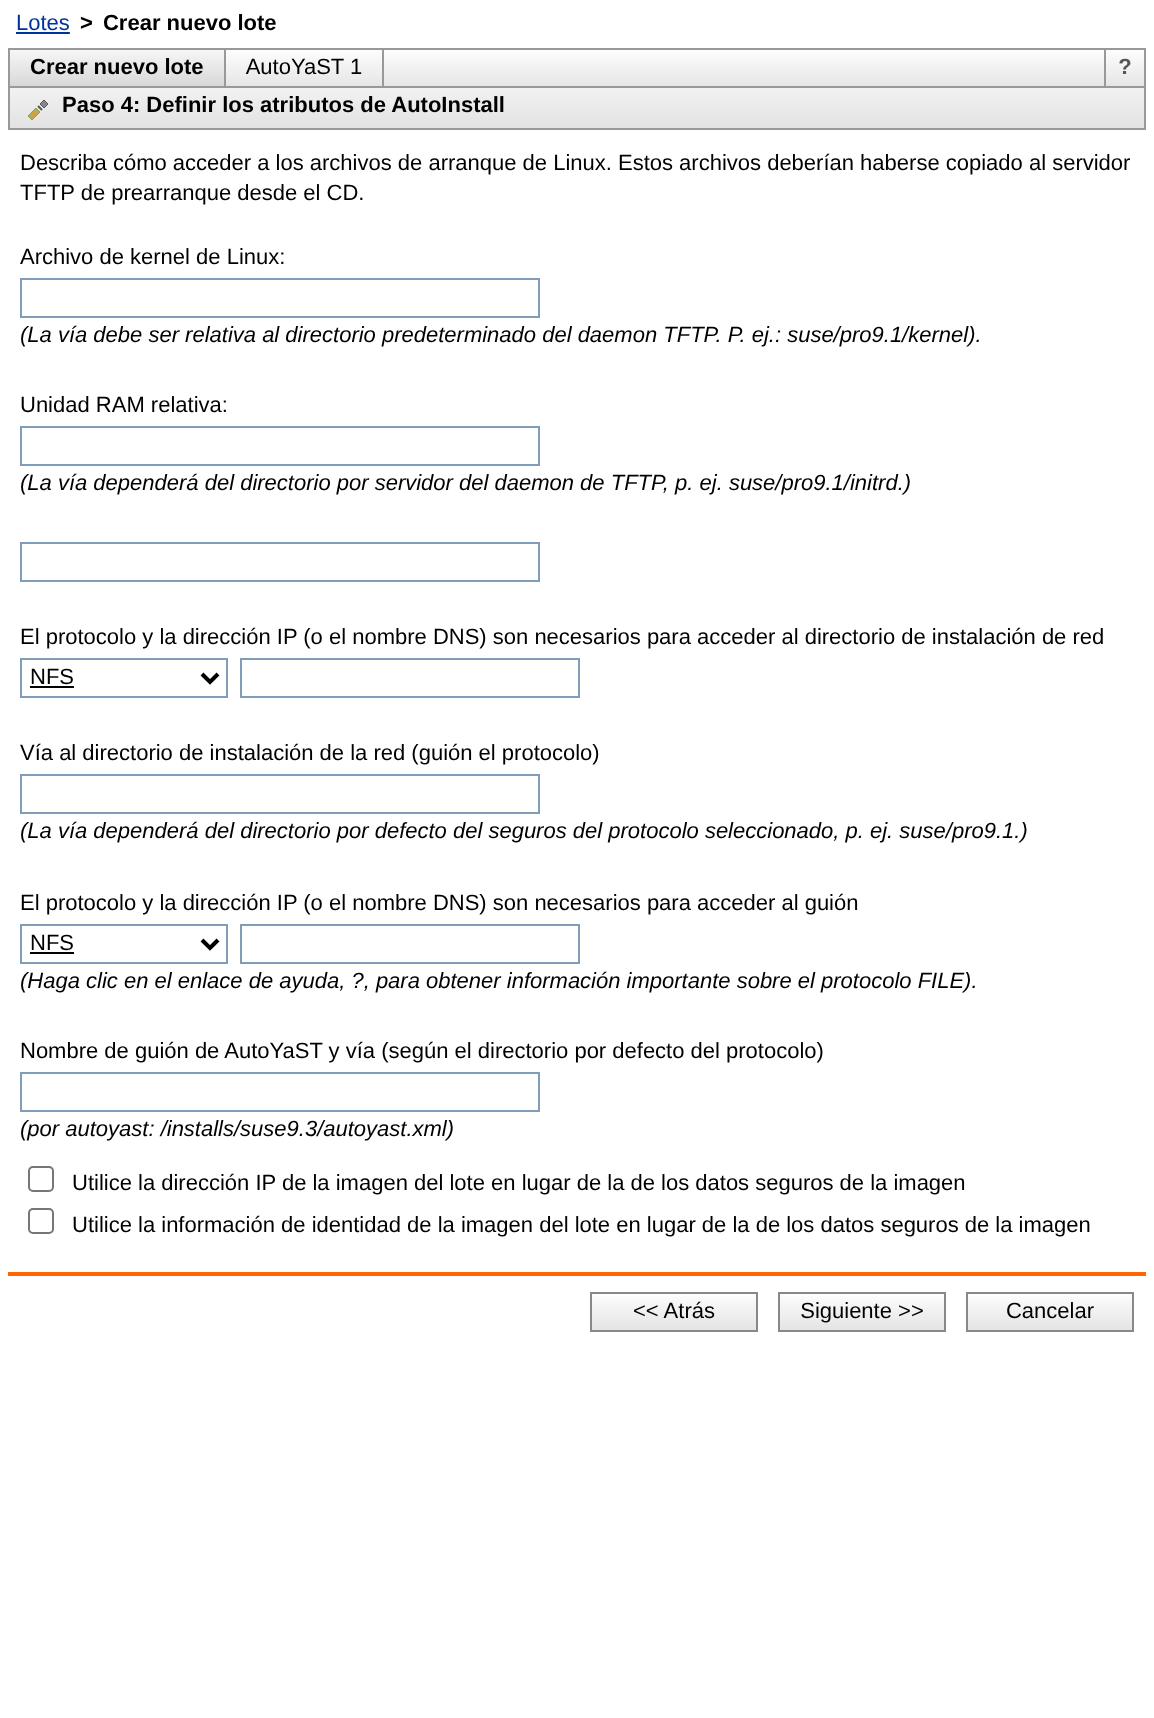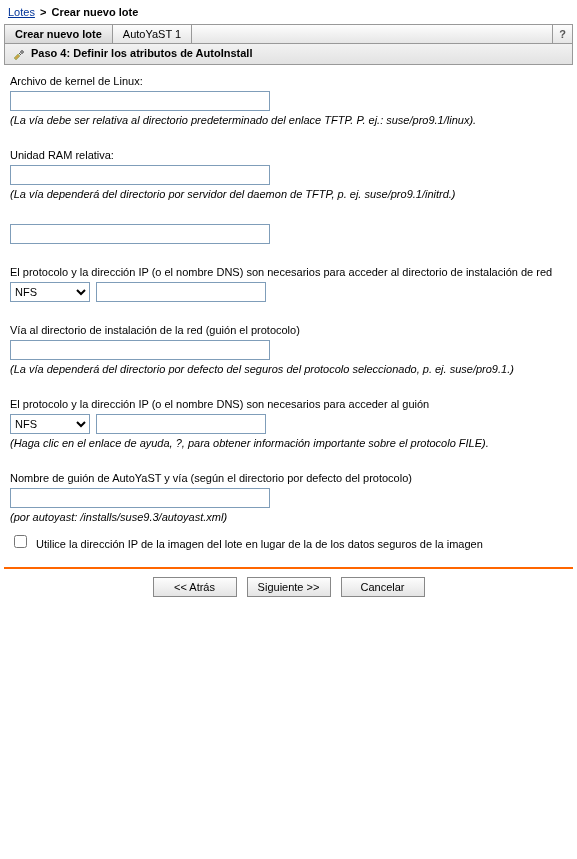--- a/index.html
+++ b/index.html
@@ -52,35 +52,36 @@
   .content { padding: 10px 6px 4px 6px; }
   .desc { margin-bottom: 18px; line-height: 1.35; }
   .field-label { margin-bottom: 4px; }
   input.text {
     width: 260px; height: 20px;
     border: 1px solid #7f9db9;
     padding: 1px 3px;
     font-size: 11px;
   }
   select.sel {
-    width: 80px; height: 20px;
+    width: 104px; height: 20px;
     border: 1px solid #7f9db9;
     font-size: 11px;
     background: #fff;
+    text-decoration: underline;
   }
   .row { display:flex; gap:6px; align-items:center; }
   .hint { font-style: italic; color: #000; margin-top: 2px; line-height:1.3;}
   .block { margin-bottom: 22px; }
   .cb-row { display:flex; align-items:flex-end; gap:6px; margin: 4px 0; line-height:1.3;}
   .cb-row input { margin-top:1px; }
   .footer {
     border-top: 2px solid #f60;
     margin-top: 8px;
     padding: 8px 6px 4px 6px;
-    display:flex; justify-content:center; gap:10px;
+    display:flex; justify-content:flex-end; gap:10px;
   }
   button.nav {
     min-width: 84px; height: 20px;
     border: 1px solid #888;
     background: linear-gradient(#fdfdfd,#e4e4e4);
     font-size: 11px;
     padding: 0 8px;
     cursor: pointer;
   }
 </style>
@@ -103,25 +104,26 @@
   <svg width="14" height="14" viewBox="0 0 14 14">
     <path d="M3 11 L7 7 L9 9 L5 13 Z" fill="#c9a24a" stroke="#7a5" stroke-width="0.5"></path>
     <path d="M9 5 L11 3 L13 5 L11 7 Z" fill="#888" stroke="#555" stroke-width="0.5"></path>
     <line x1="8" y1="6" x2="10" y2="8" stroke="#555" stroke-width="1"></line>
   </svg>
   <span>Paso 4: Definir los atributos de AutoInstall</span>
 </div>
 
 <div class="content">
 
+  <div class="desc">Describa cómo acceder a los archivos de arranque de Linux. Estos archivos deberían haberse copiado al servidor TFTP de prearranque desde el CD.</div>
 
   <div class="block">
     <div class="field-label">Archivo de kernel de Linux:</div>
     <input class="text" type="text" value="" style="">
-    <div class="hint">(La vía debe ser relativa al directorio predeterminado del enlace TFTP. P. ej.: suse/pro9.1/linux).</div>
+    <div class="hint">(La vía debe ser relativa al directorio predeterminado del daemon TFTP. P. ej.: suse/pro9.1/kernel).</div>
   </div>
 
   <div class="block">
     <div class="field-label">Unidad RAM relativa:</div>
     <input class="text" type="text" value="" style="">
     <div class="hint">(La vía dependerá del directorio por servidor del daemon de TFTP, p. ej. suse/pro9.1/initrd.)</div>
   </div>
 
   <div class="block">
     <input class="text" type="text" value="" style="">
@@ -157,20 +159,24 @@
   <div class="block" style="margin-bottom:10px">
     <div class="field-label">Nombre de guión de AutoYaST y vía (según el directorio por defecto del protocolo)</div>
     <input class="text" type="text" value="" style="">
     <div class="hint">(por autoyast: /installs/suse9.3/autoyast.xml)</div>
   </div>
 
   <div class="cb-row">
     <input type="checkbox" style="">
     <span>Utilice la dirección IP de la imagen del lote en lugar de la de los datos seguros de la imagen</span>
   </div>
+  <div class="cb-row">
+    <input type="checkbox" style="">
+    <span>Utilice la información de identidad de la imagen del lote en lugar de la de los datos seguros de la imagen</span>
+  </div>
 
 </div>
 
 <div class="footer">
   <button class="nav">&lt;&lt; Atrás</button>
   <button class="nav">Siguiente &gt;&gt;</button>
   <button class="nav">Cancelar</button>
 </div>
 
 </body></html>

